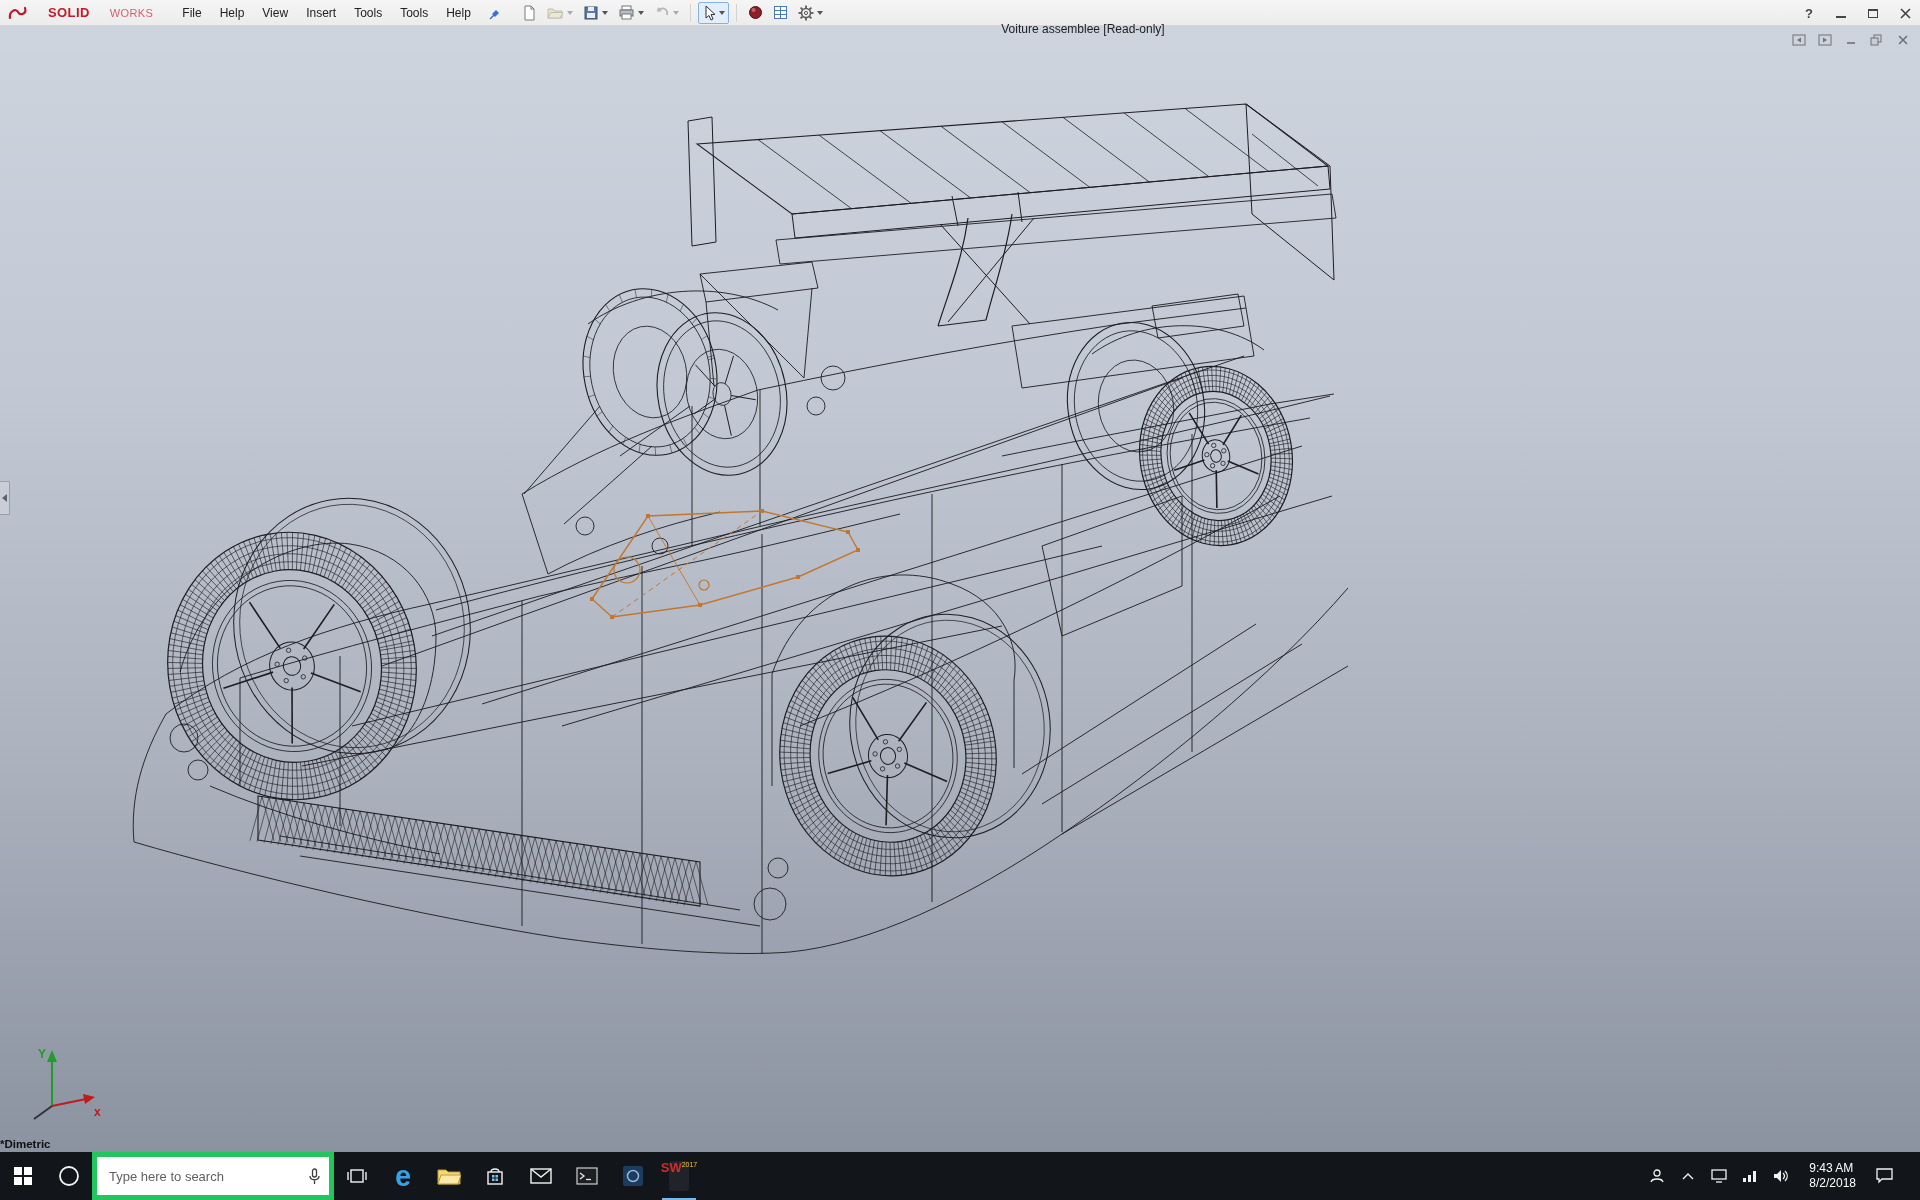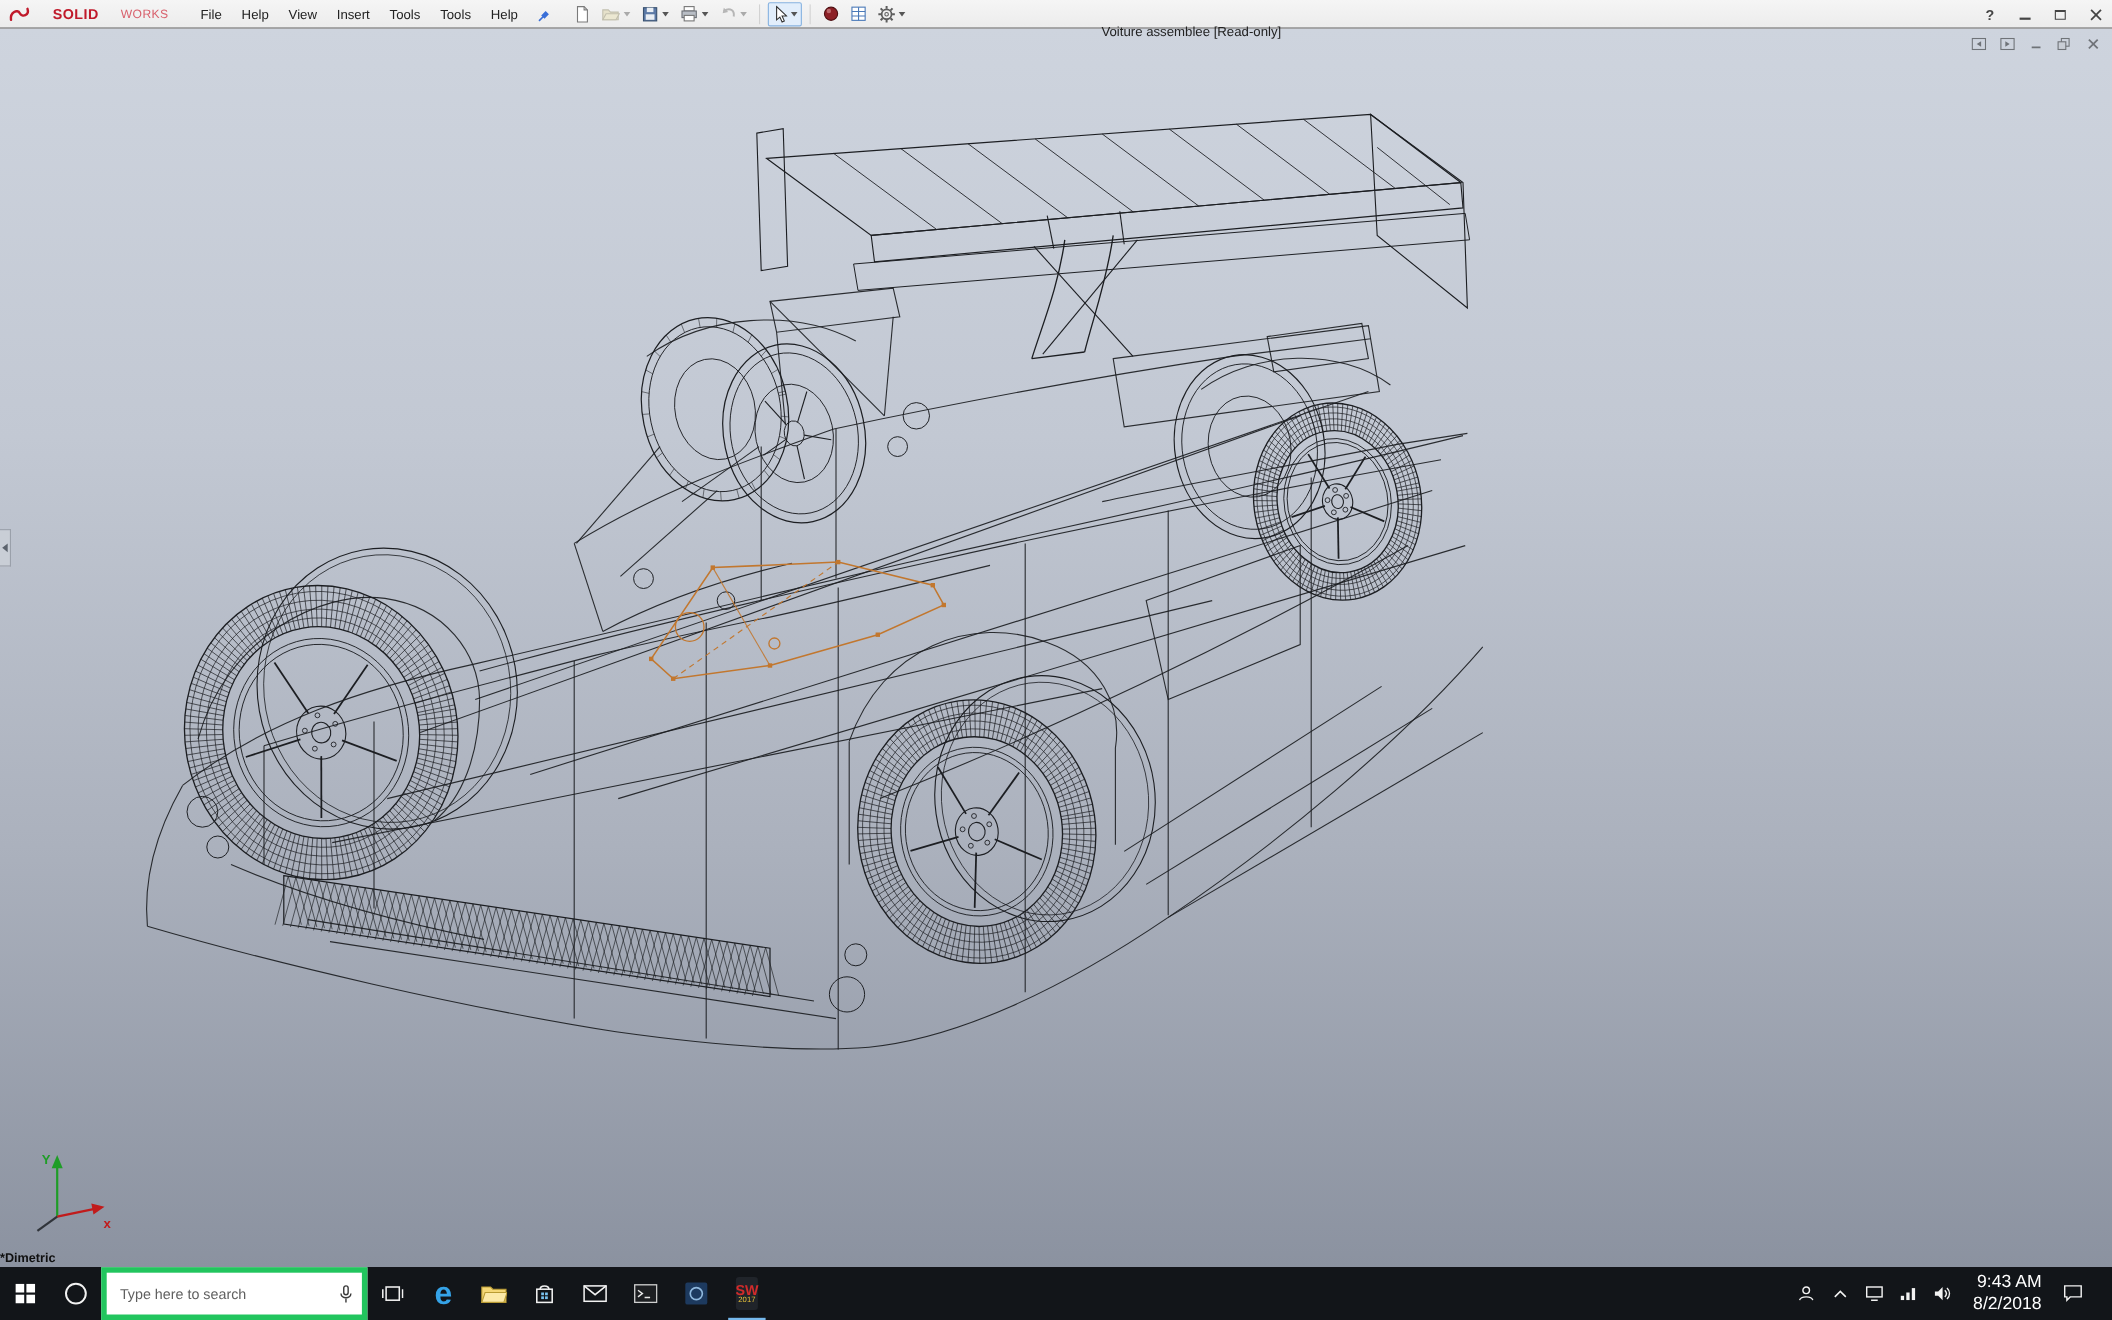--- a/index.html
+++ b/index.html
@@ -40,28 +40,28 @@
 
   
   .taskbar{position:absolute;left:0;right:0;bottom:0;height:48px;background:#121519;display:flex;align-items:stretch;z-index:40}
   .tb-btn{width:46px;display:flex;align-items:center;justify-content:center;position:relative}
   .search-wrap{display:flex;align-items:center}
   .search-box{position:relative;width:242px;height:48px;background:#ffffff;border:5px solid #22c55e;display:flex;align-items:center}
   .search-box input{flex:1;border:none;outline:none;font-size:13px;color:#333;padding-left:12px;font-family:"Liberation Sans",sans-serif;background:transparent}
   .search-box input::placeholder{color:#5f5f5f;opacity:1}
   .mic{width:30px;display:flex;align-items:center;justify-content:center}
   .edge-e{color:#35a3e8;font-size:29px;font-weight:bold;line-height:1}
-  .sw-badge{position:relative;width:20px;height:30px;background:#20242a;border-radius:3px;display:flex;flex-direction:column;align-items:center;justify-content:center}
+  .sw-badge{position:relative;width:20px;height:30px;background:#20242a;border-radius:3px;display:flex;flex-direction:row;align-items:flex-start;justify-content:center}
   .sw-badge .sw{color:#d22b2b;font-weight:bold;font-size:13px;line-height:1}
   .sw-badge .yr{color:#e8c33a;font-size:7px;line-height:1}
   .tb-btn.running::after{content:"";position:absolute;left:6px;right:6px;bottom:0;height:2px;background:#76b9ed}
   .tb-spacer{flex:1}
   .tray{display:flex;align-items:center;gap:13px;padding-right:8px}
   .tray-ic{display:flex;align-items:center;justify-content:center;width:18px;height:48px}
-  .clock{display:flex;flex-direction:column;align-items:flex-end;justify-content:center;color:#fff;font-size:16px;line-height:1.25;padding:0 6px}
+  .clock{display:flex;flex-direction:column;align-items:flex-start;justify-content:center;color:#fff;font-size:12px;line-height:1.25;padding:0 6px}
   .show-desktop{width:6px;border-left:1px solid #3a3e44}
 </style>
 </head>
 <body>
 
 <div class="app">
 
   <div class="menubar">
     <div class="brand">
       <svg width="20" height="16" viewBox="0 0 20 16">

